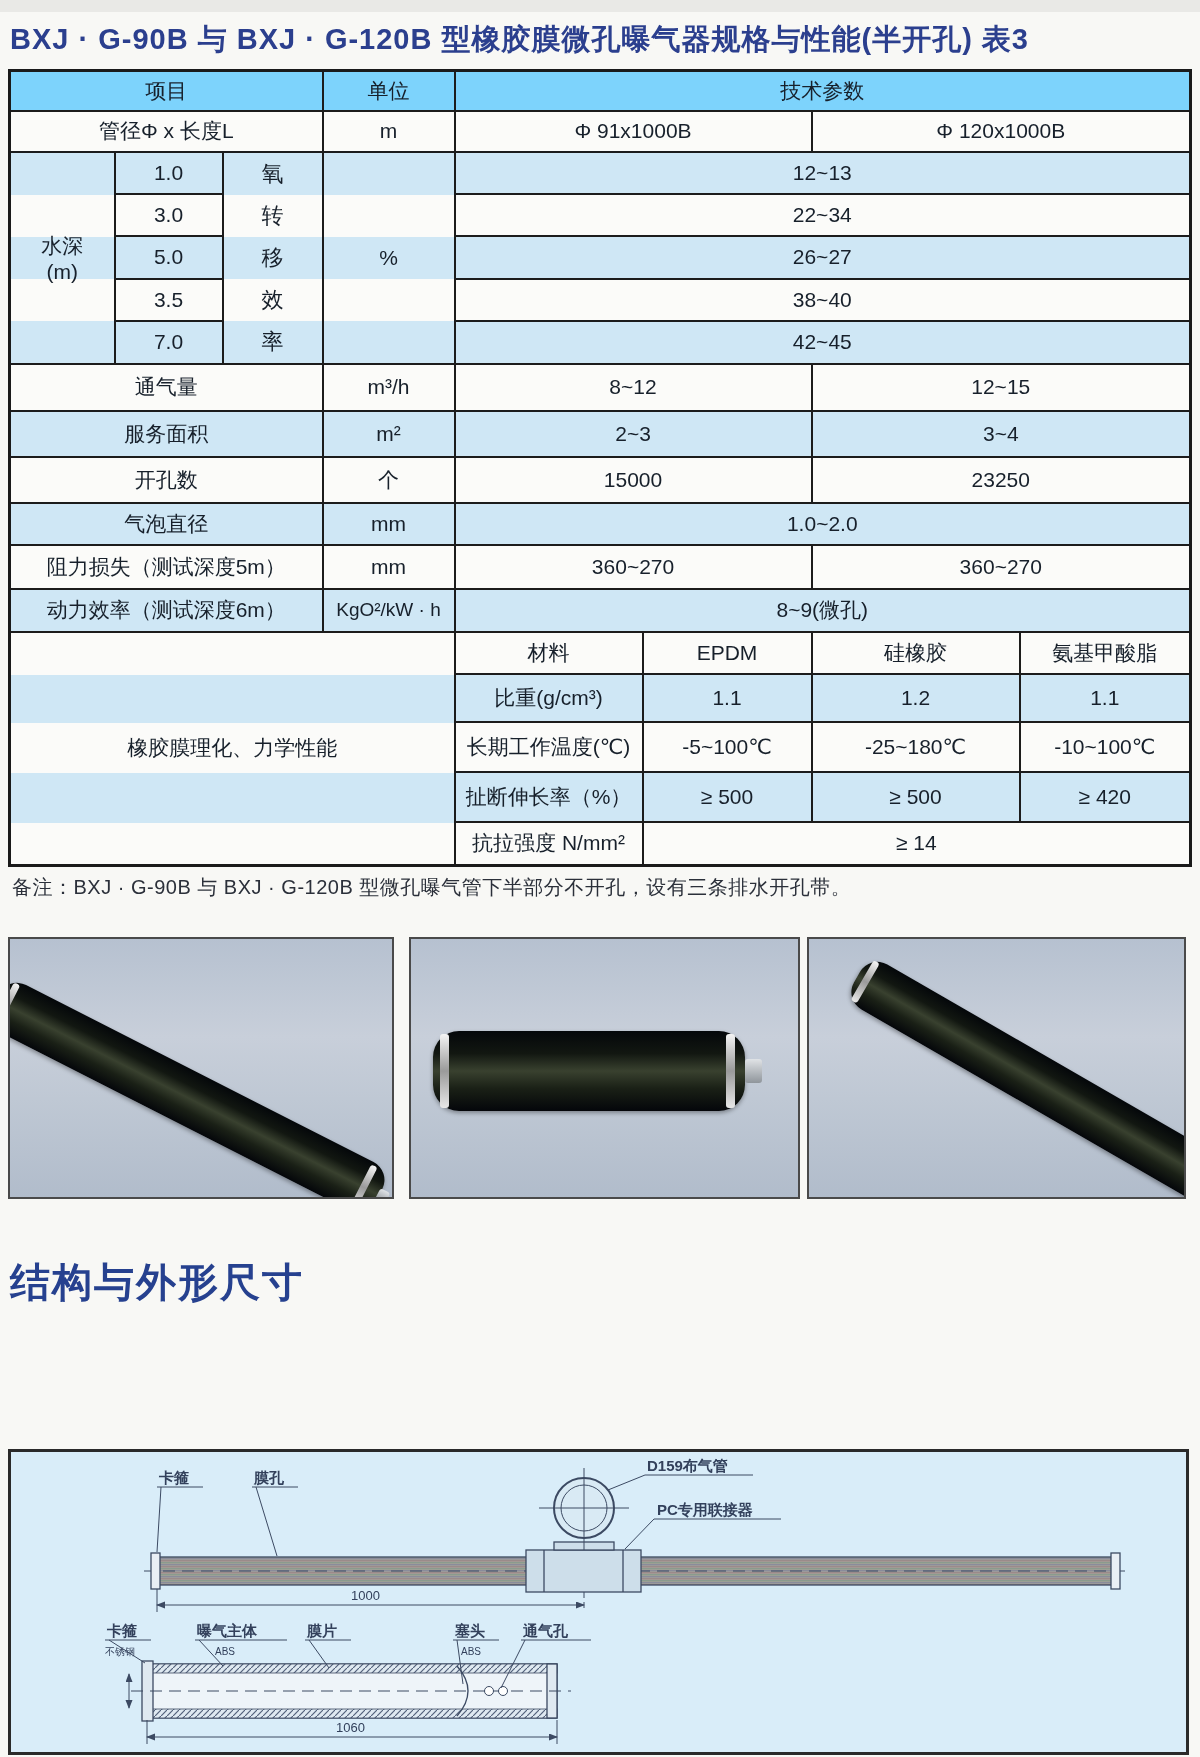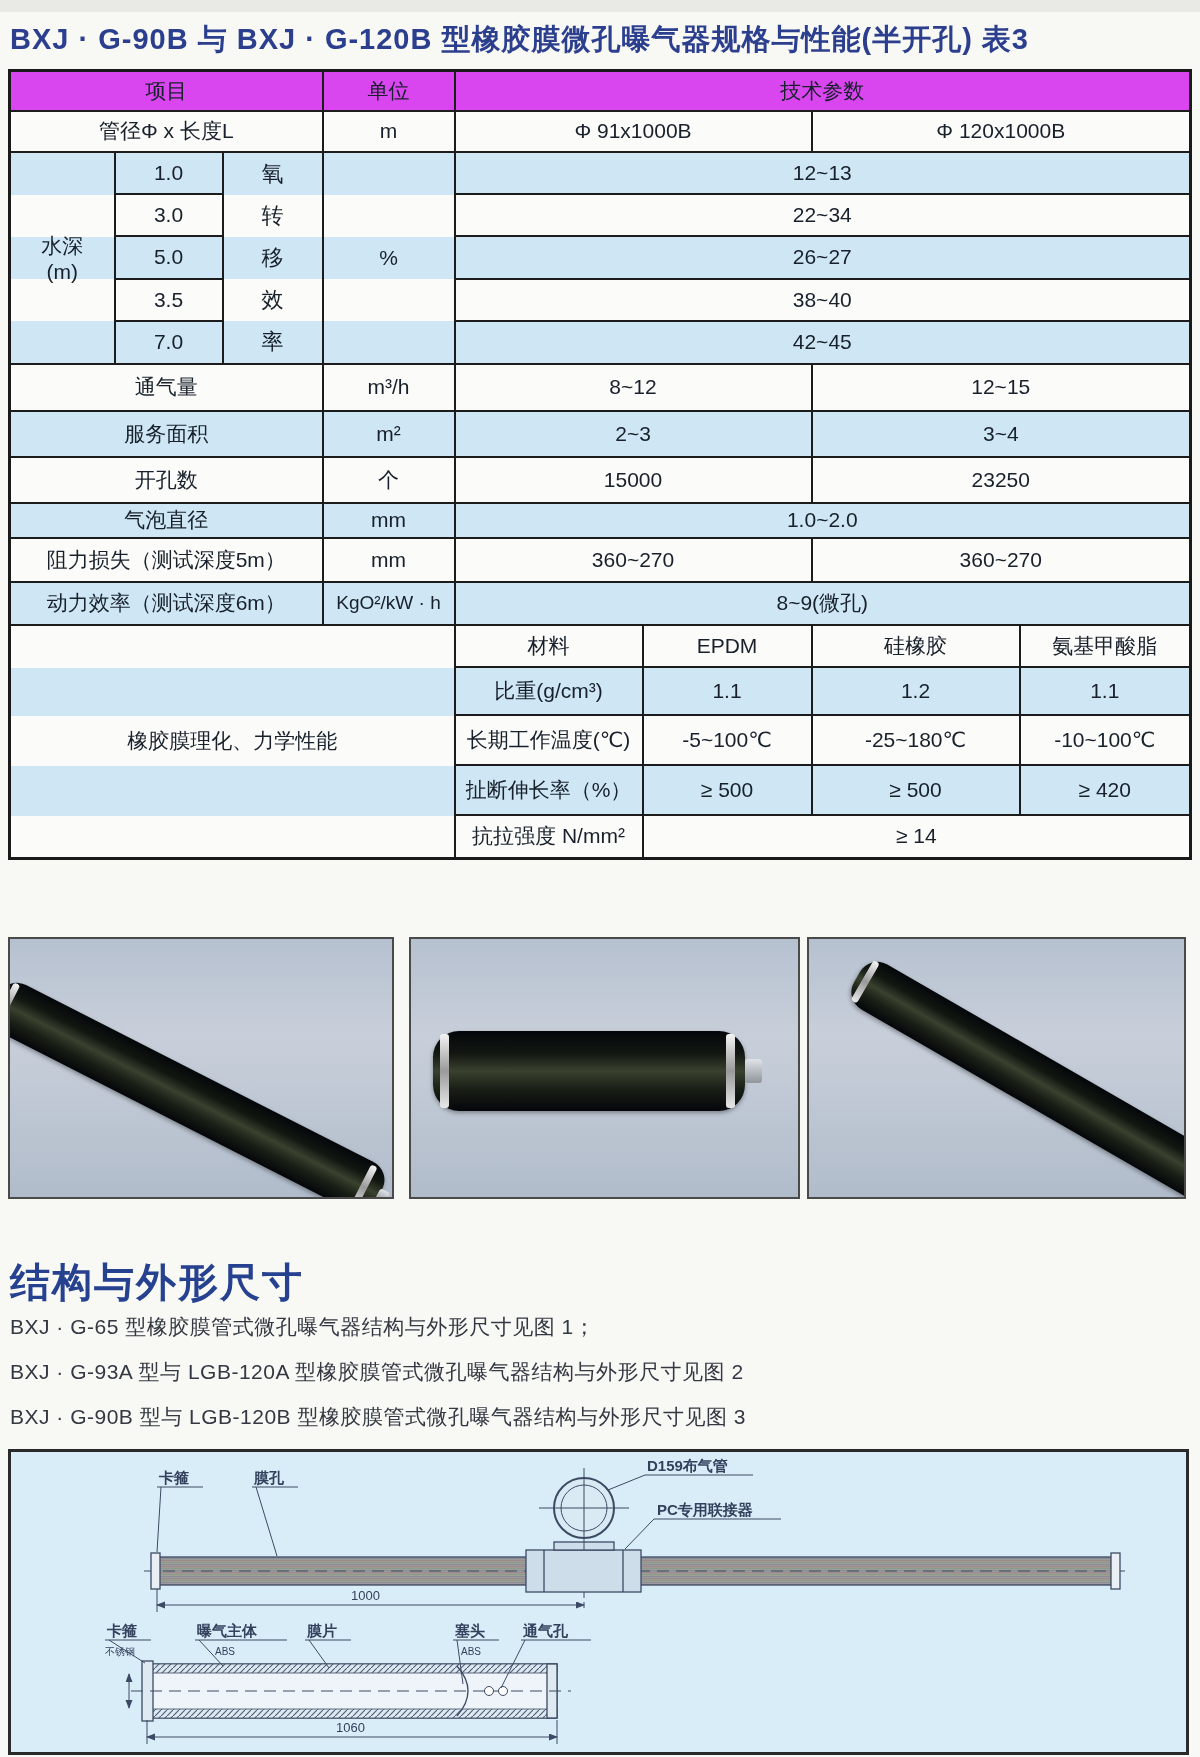--- a/index.html
+++ b/index.html
@@ -30,21 +30,21 @@
   table.spec{
     position:absolute;left:8px;top:57px;width:1181px;
     border-collapse:collapse;table-layout:fixed;
     font-size:21px;color:#17202b;
     border:3px solid #1a1a1a;
   }
   table.spec td{
     border:2px solid #1c1c1c;text-align:center;vertical-align:middle;
     padding:0;overflow:hidden;
   }
-  tr.rh{background:#d946ef;}
+  tr.rh{background:#7dd3fc;}
   tr.rw{background:#fbfbf9;}
   tr.rb{background:#cfe7f5;}
   td.left{text-align:left;padding-left:14px;}
   td.striped5{
     background:repeating-linear-gradient(180deg,#cfe7f5 0 42px,#fbfbf9 42px 84px);
   }
   td.stripedMat{
     background:linear-gradient(180deg,#fbfbf9 0 42px,#cfe7f5 42px 90px,#fbfbf9 90px 140px,#cfe7f5 140px 190px,#fbfbf9 190px 100%);
     text-align:left;padding-left:14px;
   }
@@ -149,21 +149,21 @@
       <td>m²</td>
       <td colspan="2">2~3</td>
       <td colspan="2">3~4</td>
     </tr>
     <tr class="rw" style="height:46px">
       <td colspan="3" class="left">开孔数</td>
       <td>个</td>
       <td colspan="2">15000</td>
       <td colspan="2">23250</td>
     </tr>
-    <tr class="rb" style="height:35px">
+    <tr class="rb" style="height:42px">
       <td colspan="3" class="left">气泡直径</td>
       <td>mm</td>
       <td colspan="4">1.0~2.0</td>
     </tr>
     <tr class="rw" style="height:44px">
       <td colspan="3" class="left">阻力损失（测试深度5m）</td>
       <td>mm</td>
       <td colspan="2">360~270</td>
       <td colspan="2">360~270</td>
     </tr>
@@ -198,20 +198,21 @@
       <td>≥ 500</td>
       <td>≥ 420</td>
     </tr>
     <tr class="rw" style="height:44px">
       <td class="matlabel">抗拉强度 N/mm²</td>
       <td colspan="3">≥ 14</td>
     </tr>
   </tbody>
     </table>
 
+  <div class="note-line">备注：BXJ · G-90B 与 BXJ · G-120B 型微孔曝气管下半部分不开孔，设有三条排水开孔带。</div>
 
   <div class="photo" style="left:8px;width:382px;">
     <div class="tube" style="left:-14px;top:34px;width:430px;height:54px;transform:rotate(27deg);transform-origin:left center;">
       <div class="ring" style="left:8px;"></div>
       <div class="ring" style="right:14px;"></div>
       <div class="nub" style="right:-9px;top:20px;width:11px;height:13px;"></div>
     </div>
   </div>
   <div class="photo" style="left:409px;width:387px;">
     <div class="tube" style="left:22px;top:92px;width:312px;height:80px;border-radius:26px;">
@@ -222,25 +223,20 @@
   </div>
   <div class="photo" style="left:807px;width:375px;">
     <div class="tube" style="left:48px;top:12px;width:420px;height:52px;transform:rotate(30deg);transform-origin:left center;">
       <div class="ring" style="left:6px;"></div>
       <div class="ring" style="right:22px;"></div>
 
     </div>
   </div>
 
   <div class="section-heading">结构与外形尺寸</div>
-  <div class="section-lines">
-    <div>BXJ · G-65 型橡胶膜管式微孔曝气器结构与外形尺寸见图 1；</div>
-    <div>BXJ · G-93A 型与 LGB-120A 型橡胶膜管式微孔曝气器结构与外形尺寸见图 2</div>
-    <div>BXJ · G-90B 型与 LGB-120B 型橡胶膜管式微孔曝气器结构与外形尺寸见图 3</div>
-  </div>
 
   <svg class="diagram" viewBox="0 0 1175 300" xmlns="http://www.w3.org/2000/svg">
     <defs>
       <marker id="arr" markerWidth="9" markerHeight="8" refX="8" refY="3.5" orient="auto-start-reverse">
         <path d="M0,0 L9,3.5 L0,7 Z" fill="#3c4a63"></path>
       </marker>
       <pattern id="tubeTex" width="4" height="6" patternUnits="userSpaceOnUse">
         <rect width="4" height="6" fill="#a8a49a"></rect>
         <rect y="0" width="4" height="1.4" fill="#9b8a8a"></rect>
         <rect y="2" width="4" height="1.4" fill="#8a9b8e"></rect>

